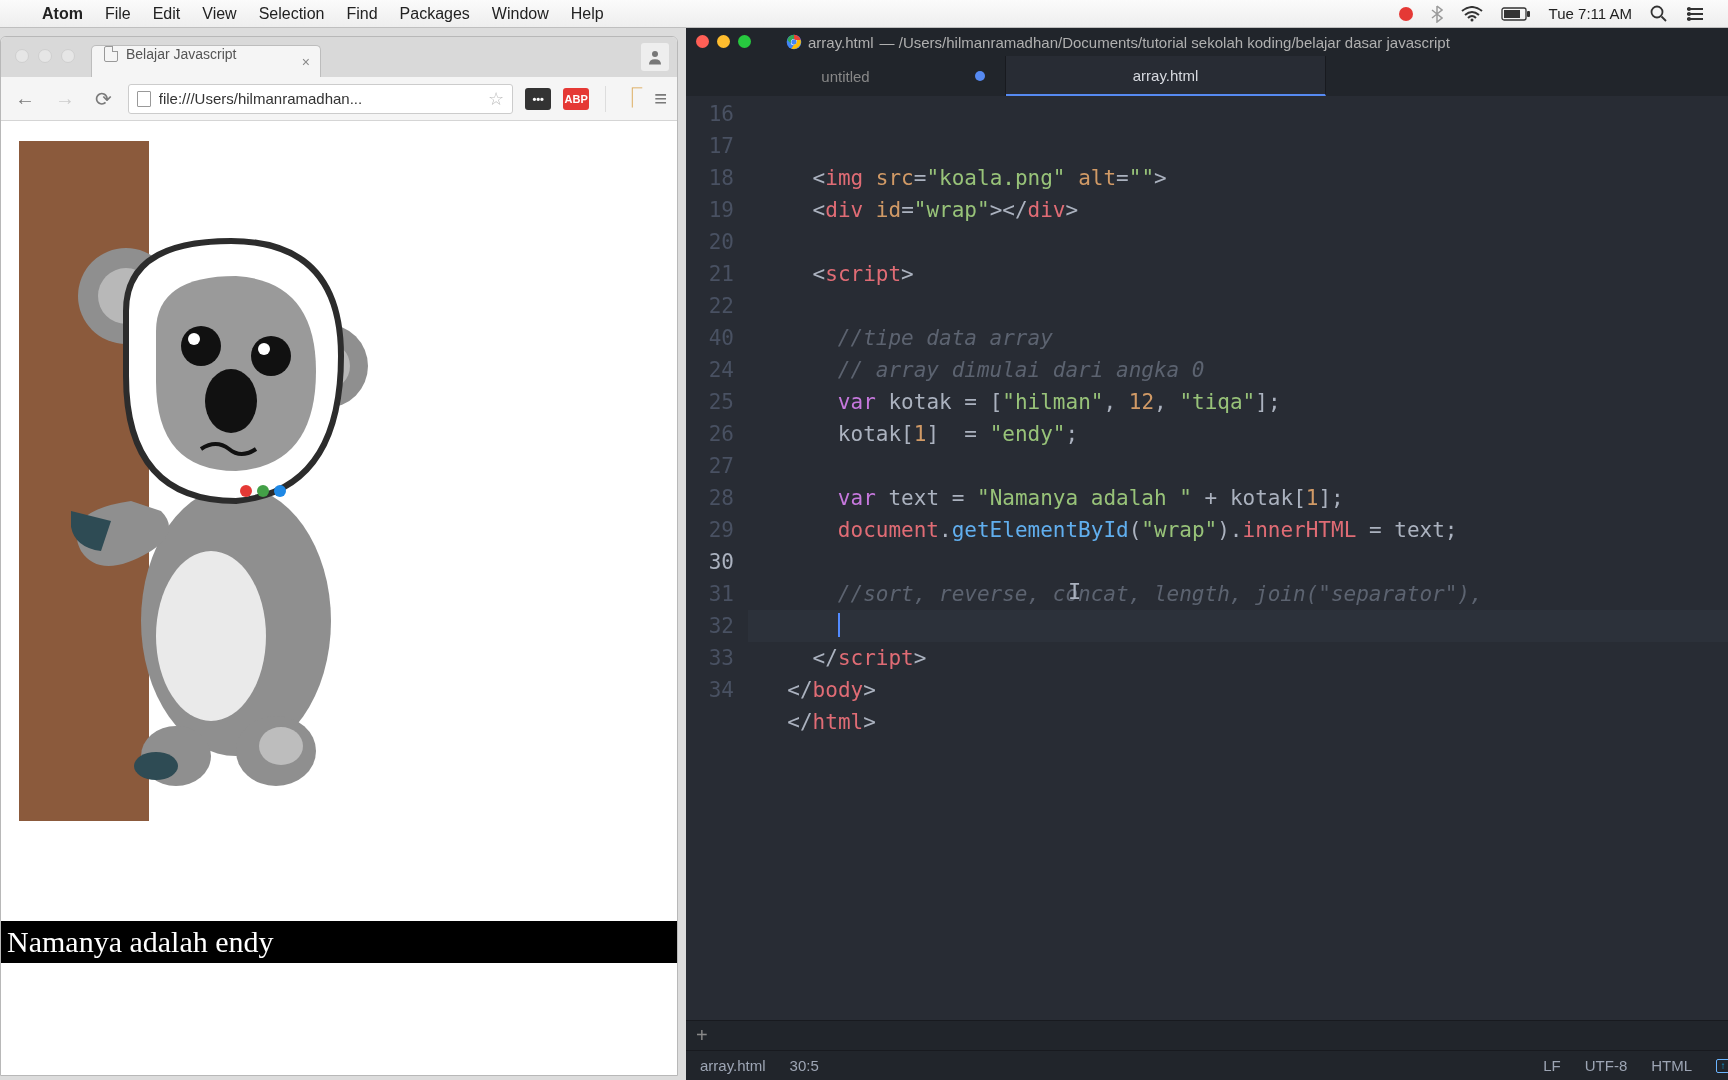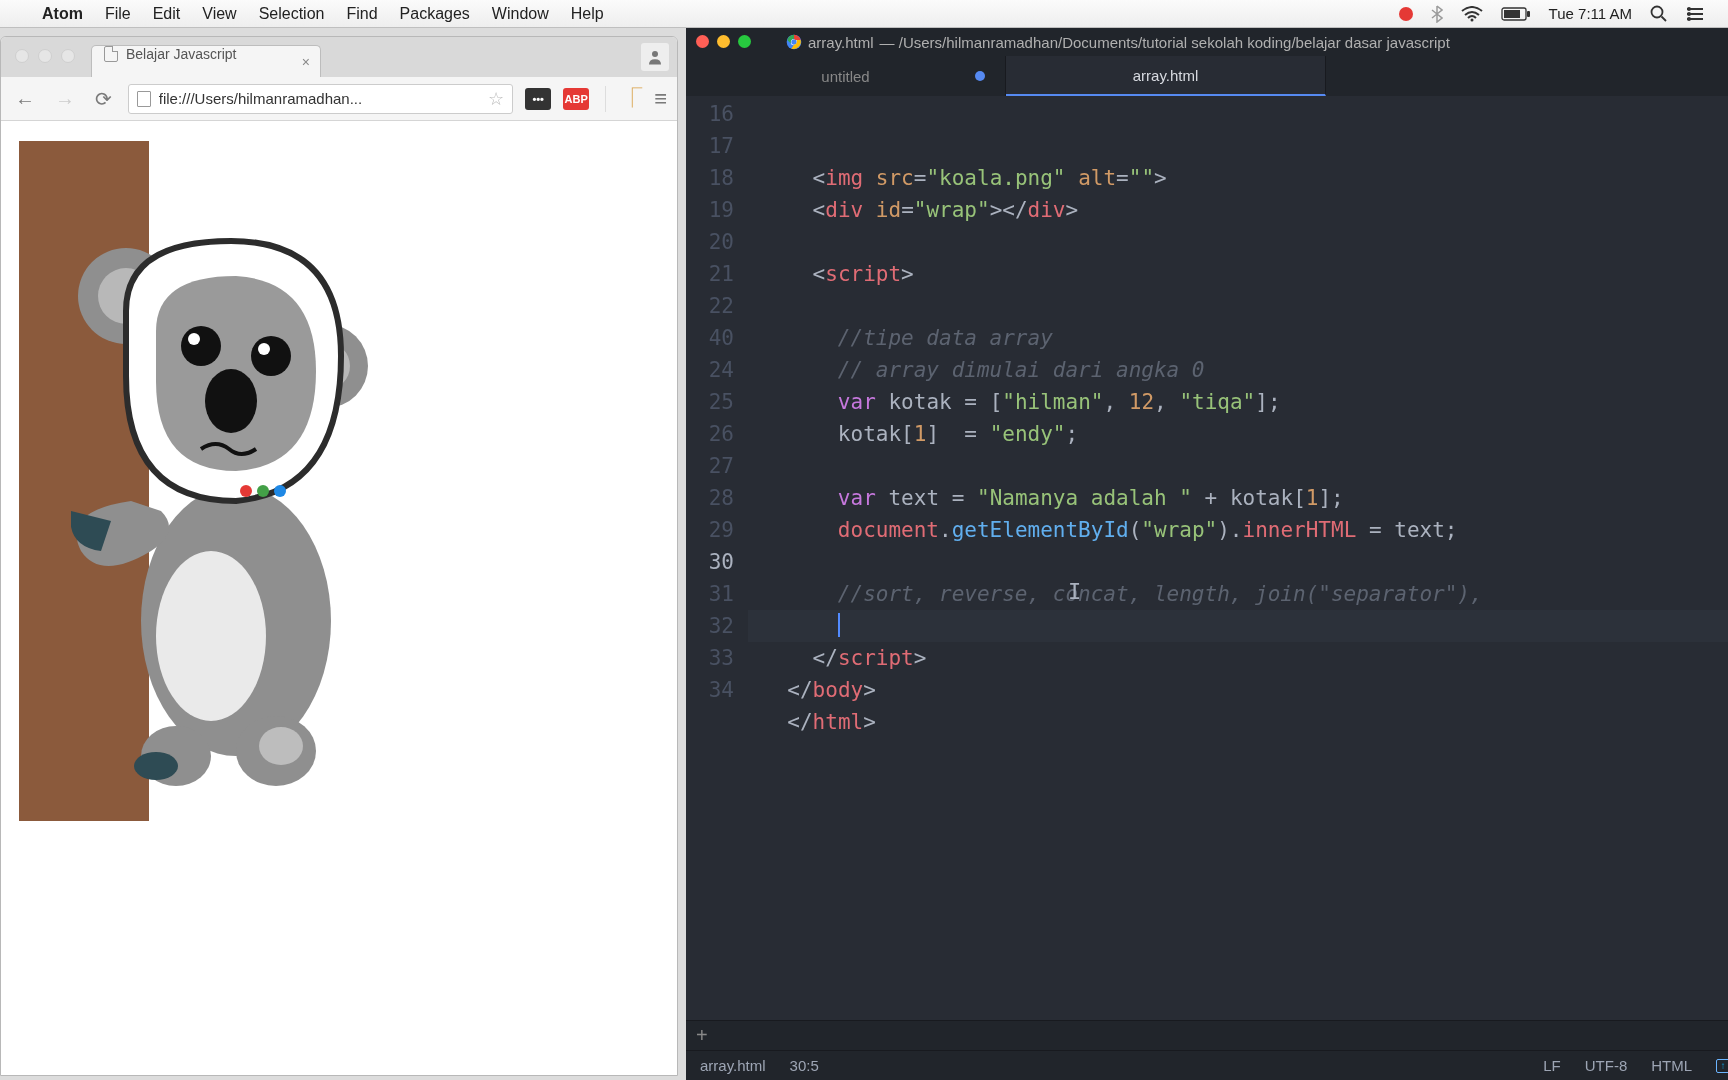--- a/index.html
+++ b/index.html
@@ -322,20 +322,21 @@
       <circle cx="193" cy="168" r="6" fill="#fff"></circle>
 
       <ellipse cx="160" cy="220" rx="26" ry="32" fill="#111"></ellipse>
 
       <path d="M130 268 Q145 258 158 268 Q170 278 185 268" stroke="#111" stroke-width="4" fill="none"></path>
 
       <circle cx="175" cy="310" r="6" fill="#e53935"></circle>
       <circle cx="192" cy="310" r="6" fill="#43a047"></circle>
       <circle cx="209" cy="310" r="6" fill="#1e88e5"></circle>
     </svg>
+    <div class="wrap-out">Namanya adalah endy</div>
   </div>
 </div>
 
 <div class="atom">
   <div class="atom-title">
     <div class="atom-traffic">
       <span class="tc-r"></span>
       <span class="tc-y"></span>
       <span class="tc-g"></span>
     </div>

